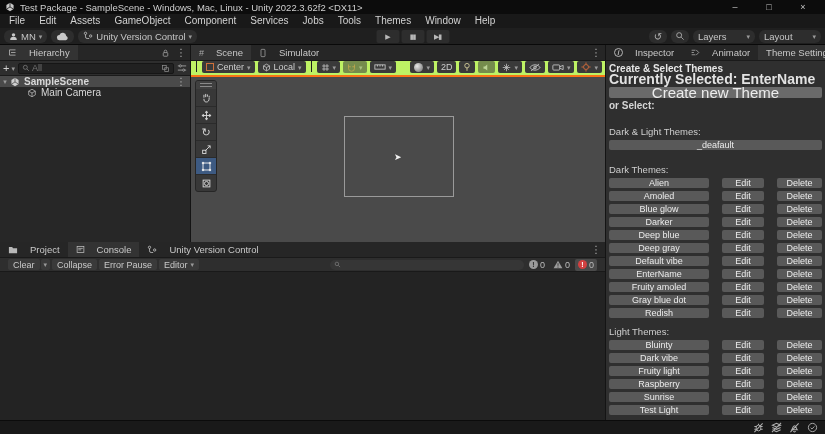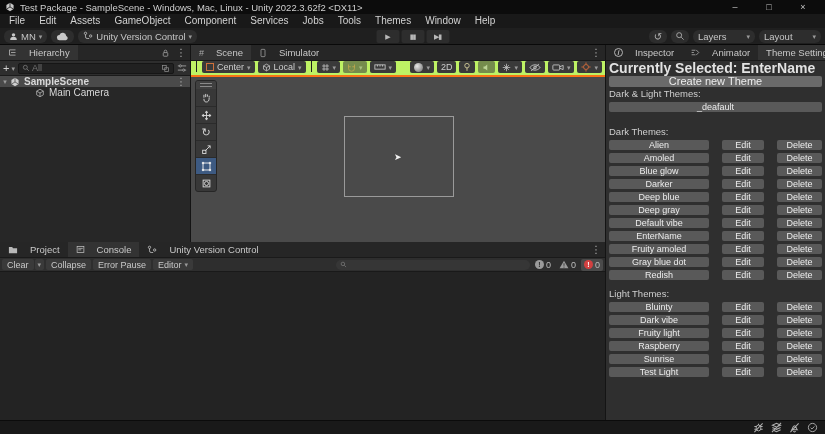--- a/index.html
+++ b/index.html
@@ -56,40 +56,40 @@
   .cam-rect{position:absolute;left:153px;top:38px;width:110px;height:81px;border:1px solid #9a9a9a}
   .cursor{position:absolute;left:203px;top:74px;color:#f2f2f2;font-size:9px}
   .toolpalette{position:absolute;left:4px;top:2px;width:22px;background:#383838;border:1px solid #262626;border-radius:3px;overflow:hidden}
   .tp-handle{height:8px;display:flex;flex-direction:column;justify-content:center;gap:2px;align-items:center;background:#404040}
   .tp-handle i{display:block;width:12px;height:1px;background:#8a8a8a}
   .tool{width:100%;height:17px;display:flex;align-items:center;justify-content:center;color:#d6d6d6;border-top:1px solid #2b2b2b;font-size:11px}
   .tool.selected{background:#3d5a82}
 
   
   #bottom{left:0;top:242px;width:605px;height:178px;background:#15803d}
-  .c-toolbar{height:14px;background:#2e2e2e;border-bottom:1px solid #191919;display:flex;align-items:center;gap:2px;padding:0 2px}
+  .c-toolbar{height:14px;background:#2e2e2e;border-bottom:1px solid #191919;display:flex;align-items:center;gap:2px;padding:0 8px}
   .cbtn{height:11px;background:#3a3a3a;border-radius:2px;display:flex;align-items:center;padding:0 5px;font-size:9px;color:#c9c9c9}
   .cbtn .caret{margin-left:3px}
   .split{display:flex;gap:1px}
   .split .part2{padding:0 3px}
   .console-search{width:194px;height:10px;background:#363636;border-radius:5px;display:flex;align-items:center;gap:3px;padding:0 4px;margin-left:auto}
   .console-search input{flex:1;min-width:0;background:transparent;border:none;outline:none;color:#bbb;font-size:8.5px;font-family:inherit}
   .badge{display:flex;align-items:center;gap:2px;height:12px;padding:0 3px;font-size:9px;color:#bdbdbd}
   .badge.active{background:#4a4a4a;border-radius:2px}
   .dot-ico{width:9px;height:9px;border-radius:50%;background:#9a9a9a;color:#2b2b2b;font-size:7px;font-weight:bold;display:flex;align-items:center;justify-content:center;line-height:1}
   .dot-ico.red{background:#d24040;color:#fff}
 
   
   #inspector{left:605px;top:45px;width:220px;height:375px;background:#2f2f2f;border-left:1px solid #141414;display:flex;flex-direction:column}
   .insp-content{flex:1;padding:2px 3px 0 3px;overflow:hidden}
   .insp-h1{font-weight:bold;font-size:10px;color:#e6e6e6;line-height:11px}
   .insp-sub{font-weight:bold;font-size:14px;color:#e2e2e2;line-height:11px}
   .btn{background:#595959;border:none;border-radius:2px;color:#ececec;font-size:9px;font-family:inherit;display:flex;align-items:center;justify-content:center;line-height:1}
   .btn-wide{width:100%;height:11px;margin:2px 0}
-  .btn-create{background:#6a6a6a;font-size:11px}
+  .btn-create{background:#6a6a6a;font-size:15px}
   .or-select{font-weight:bold;font-size:10px;line-height:11px;margin-bottom:16px}
   .insp-label{font-size:9.5px;color:#cfcfcf;line-height:10px;margin-bottom:3px}
   .btn-default{height:10px;margin:0 0 15px 0}
   .theme-list{display:block}
   .theme-row{display:flex;gap:13px;height:10px;margin-bottom:3px}
   .theme-name{flex:1}
   .theme-edit{width:42px}
   .theme-delete{width:45px}
   .light-label{margin:9px 0 3px 0}
   .circle-i{width:9px;height:9px;border-radius:50%;border:1px solid #b5b5b5;color:#b5b5b5;font-size:7px;font-style:italic;font-weight:bold;display:flex;align-items:center;justify-content:center;line-height:1}
@@ -243,21 +243,21 @@
     <span class="fold">▾</span>
     <span class="ico" style="margin-right:4px">
         <svg width="10" height="10" viewBox="0 0 12 12">
           <path d="M6 1l4.3 2.5v5L6 11 1.7 8.5v-5z" fill="#cfcfcf"></path>
           <path d="M6 1v5l4.3 2.5M6 6L1.7 8.5" stroke="#4a4a4a" stroke-width=".9" fill="none"></path>
         </svg>
       </span>
     <span style="font-weight:bold">SampleScene</span>
     <span class="kebab" style="margin-left:auto;padding-right:4px">⋮</span>
   </div>
-  <div class="tree-row" style="padding-left:35px">
+  <div class="tree-row" style="padding-left:27px">
     <span class="ico" style="margin-right:4px">
         <svg width="10" height="10" viewBox="0 0 12 12" fill="none" stroke="#bdbdbd" stroke-width=".9">
           <path d="M6 1.5l4 2.3v4.4l-4 2.3-4-2.3V3.8z"></path>
           <path d="M6 6l4-2.2M6 6L2 3.8M6 6v4.4"></path>
         </svg>
       </span>
     <span>Main Camera</span>
   </div>
 </div>
 
@@ -536,22 +536,24 @@
       <span>Animator</span>
     </div>
     <div class="tab active">
       <span>Theme Settings</span>
     </div>
     <div class="tabbar-right">
         <span class="kebab">⋮</span>
       </div>
   </div>
   <div class="insp-content">
+    <div class="insp-h1">Create &amp; Select Themes</div>
     <div class="insp-sub">Currently Selected: EnterName</div>
     <button class="btn btn-wide btn-create">Create new Theme</button>
+    <div class="or-select">or Select:</div>
 
     <div class="insp-label">Dark &amp; Light Themes:</div>
     <button class="btn btn-wide btn-default">_deafault</button>
 
     <div class="insp-label">Dark Themes:</div>
     <div class="theme-list">
 
         <div class="theme-row">
           <button class="btn theme-name">Alien</button>
           <button class="btn theme-edit">Edit</button>

